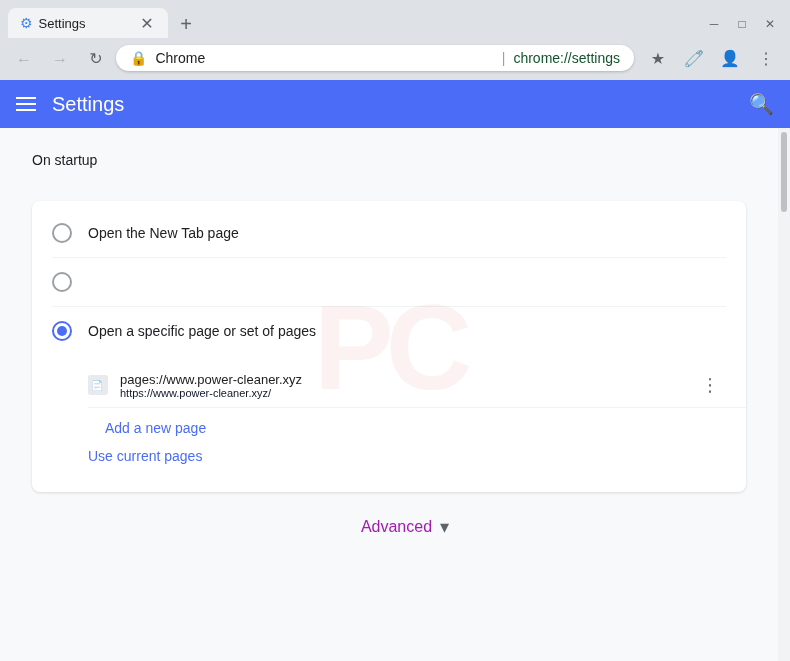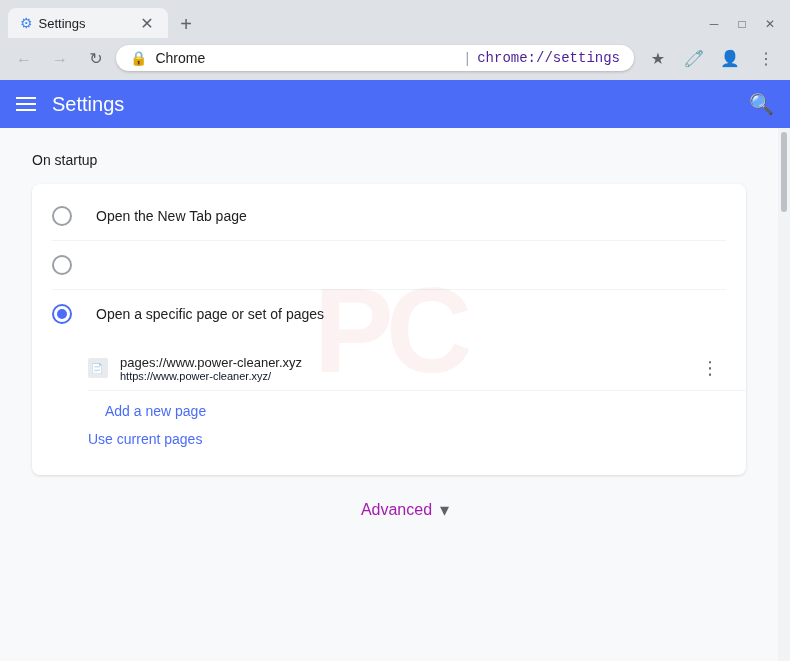--- a/index.html
+++ b/index.html
@@ -36,21 +36,21 @@
     }
     .nav-btn.disabled { color: #b0b3b8; cursor: default; }
     .omnibox {
       flex: 1; background: #fff; border-radius: 20px;
       padding: 5px 14px; display: flex; align-items: center; gap: 8px;
       font-size: 14px; color: #202124; box-shadow: 0 1px 3px rgba(0,0,0,0.2);
     }
     .omnibox .lock-icon { color: #5f6368; font-size: 14px; }
     .omnibox .url-text { flex: 1; color: #202124; }
     .omnibox .url-sep { color: #9aa0a6; }
-    .omnibox .url-path { color: #4c1d95; font-family: Liberation Mono, monospace; }
+    .omnibox .url-path { color: #14532d; }
     .toolbar-right { display: flex; align-items: center; gap: 4px; margin-left: 4px; }
     .toolbar-icon {
       width: 32px; height: 32px; display: flex; align-items: center; justify-content: center;
       border-radius: 50%; cursor: pointer; color: #5f6368; font-size: 16px;
     }
 
     
     .settings-header {
       background: #4a6cf7; color: white;
       display: flex; align-items: center; padding: 0 16px;
@@ -60,41 +60,41 @@
     .hamburger span { width: 20px; height: 2px; background: white; display: block; }
     .settings-title { font-size: 20px; font-weight: 400; color: white; flex: 1; }
     .search-icon-header { color: white; font-size: 20px; cursor: pointer; }
 
     
     .browser-content { background: #f8f9fa; height: calc(661px - 48px - 80px); overflow-y: auto; display: flex; }
     .content-area { flex: 1; padding: 24px 0 24px 32px; position: relative; }
 
     .section-title {
       font-size: 14px; color: #202124; font-weight: 500;
-      margin-bottom: 16px;
+      margin-bottom: 33px;
     }
 
     .card {
       background: white; border-radius: 8px;
       margin-right: 32px; padding: 8px 0;
       box-shadow: 0 1px 3px rgba(0,0,0,0.12);
       position: relative; overflow: hidden;
     }
 
     
     .watermark {
       position: absolute; top: 0; left: 0; right: 0; bottom: 0;
       display: flex; align-items: center; justify-content: center;
       opacity: 0.06; pointer-events: none; z-index: 0;
       font-size: 120px; font-weight: 900; color: #c0392b;
       font-family: Arial, sans-serif; letter-spacing: -8px;
     }
 
     .radio-option {
-      display: flex; align-items: center; padding: 14px 20px; gap: 24px;
+      display: flex; align-items: center; padding: 14px 20px; gap: 16px;
       cursor: pointer; position: relative; z-index: 1;
     }
     .radio-circle {
       width: 20px; height: 20px; border-radius: 50%;
       border: 2px solid #9aa0a6; flex-shrink: 0;
       display: flex; align-items: center; justify-content: center;
     }
     .radio-circle.checked { border-color: #4a6cf7; }
     .radio-circle.checked::after {
       content: ''; width: 10px; height: 10px;

